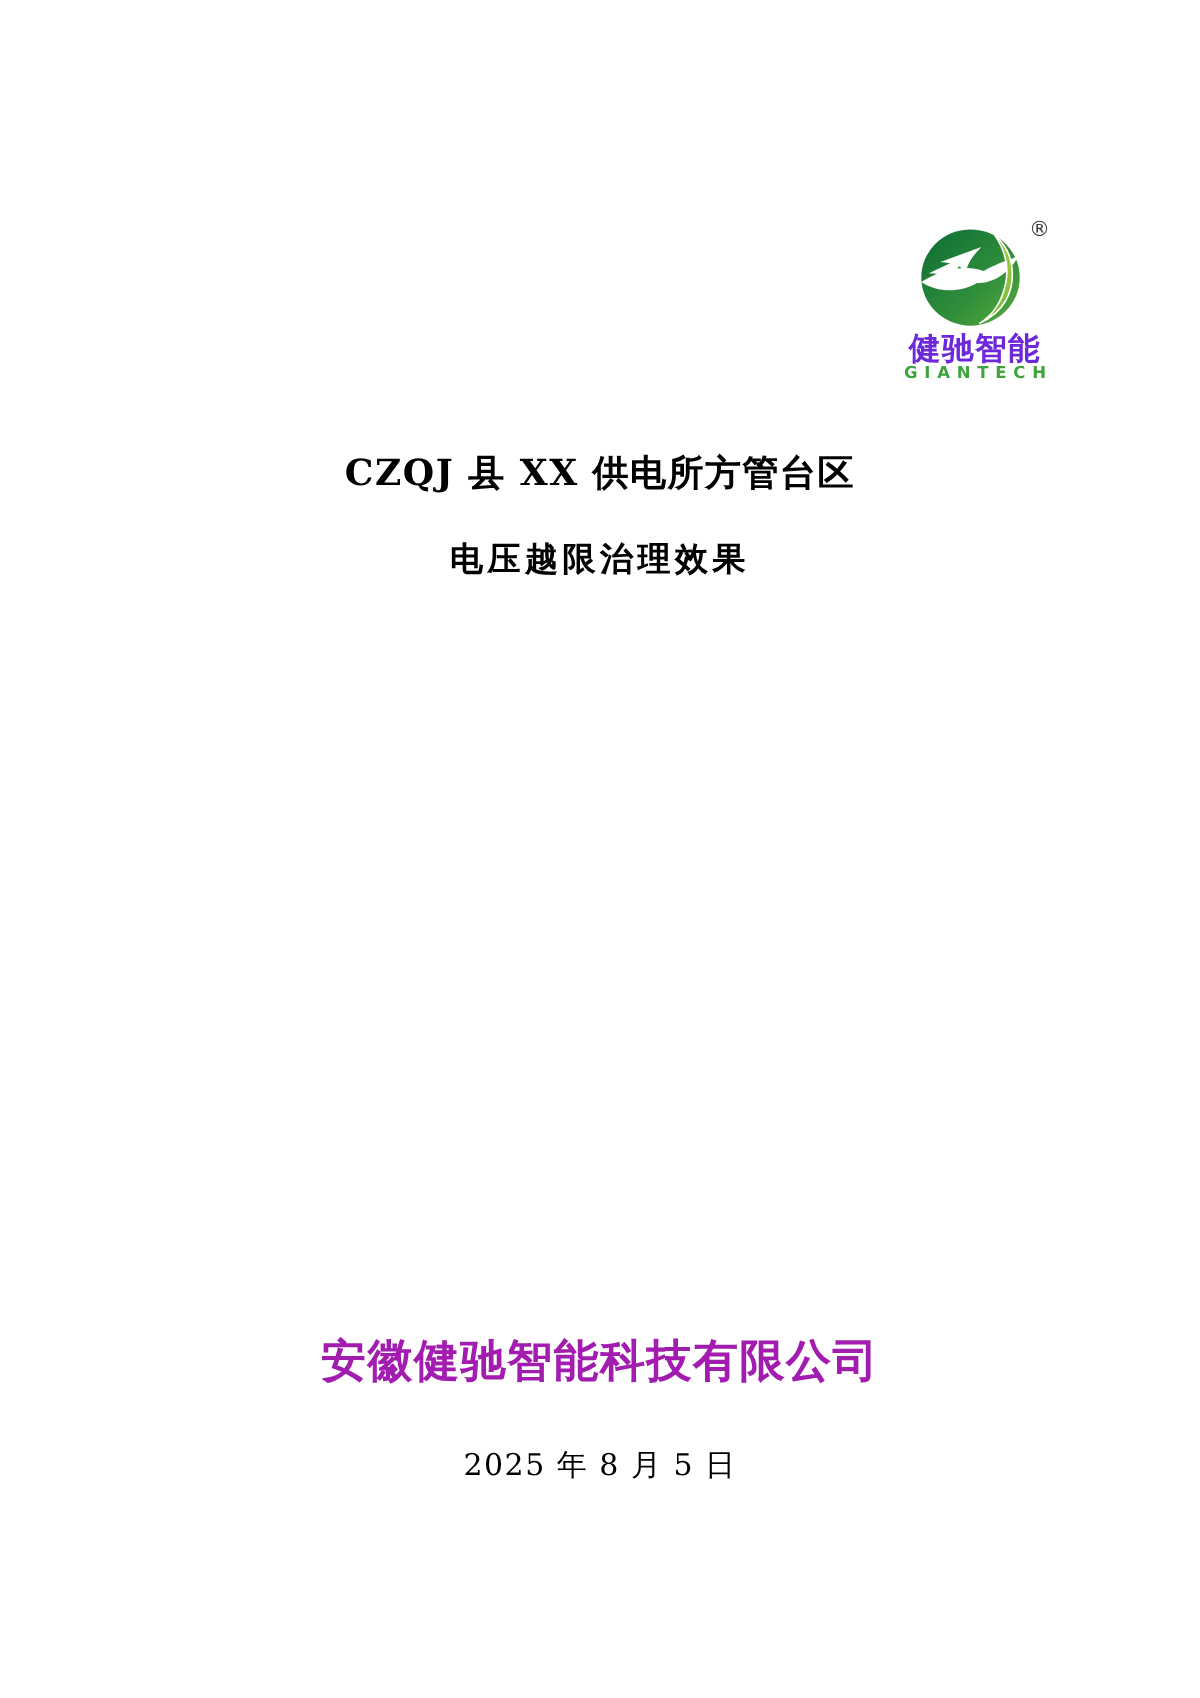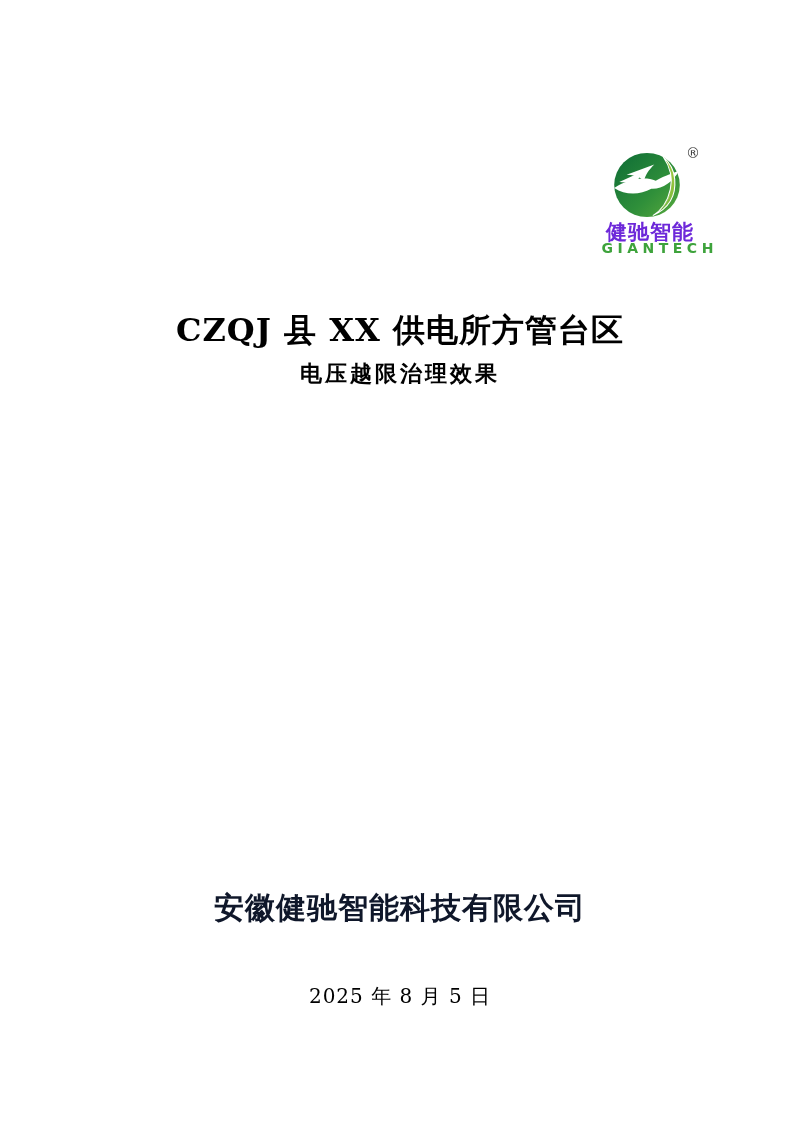--- a/index.html
+++ b/index.html
@@ -33,57 +33,56 @@
     font-weight:bold;
     font-size:21px; line-height:22px;
     letter-spacing:1px;
     color:#6d28d9;
     white-space:nowrap;
   }
   .logo-en {
     margin-top:1px;
     font-family:"DejaVu Sans","Liberation Sans",sans-serif;
     font-weight:bold;
-    font-size:14px; line-height:9px;
+    font-size:11px; line-height:9px;
     letter-spacing:4.5px;
     text-indent:4.5px; 
     color:#3ea33c;
     white-space:nowrap;
   }
 
   
   .title-line {
     position:absolute; left:0; width:100%;
     text-align:center;
     font-weight:bold;
     color:#000;
     white-space:nowrap;
   }
-  .title-1 { top:312px; font-size:32px; line-height:36px; letter-spacing:1px; }
+  .title-1 { top:297px; font-size:24px; line-height:36px; letter-spacing:1px; }
   .title-2 { top:355px; font-size:22px; line-height:36px; letter-spacing:3px; }
   .title-3 { top:400px; font-size:31px; line-height:36px; letter-spacing:3px; }
 
   
   .company {
     position:absolute; left:0; top:889px; width:100%;
     text-align:center;
     font-weight:bold;
     font-size:30px; line-height:38px;
     letter-spacing:1px;
-    color:#0f172a;
+    color:#a21caf;
     white-space:nowrap;
   }
   .report-date {
     position:absolute; left:0; top:962px; width:100%;
     text-align:center;
     font-size:20px; line-height:28px;
     letter-spacing:1px;
     color:#000;
     white-space:nowrap;
-    margin-top:20px;
   }
 </style>
 </head>
 <body>
 
 <div class="page">
 
   <div class="logo-wrap">
     <div class="globe-box">
       <svg class="globe-svg" viewBox="0 0 96 96" aria-hidden="true">

